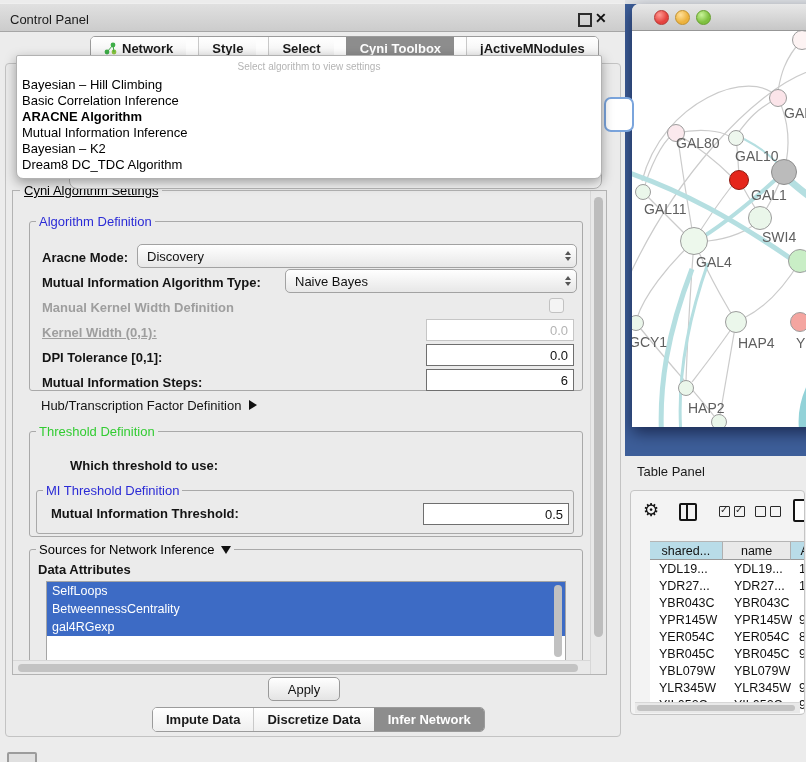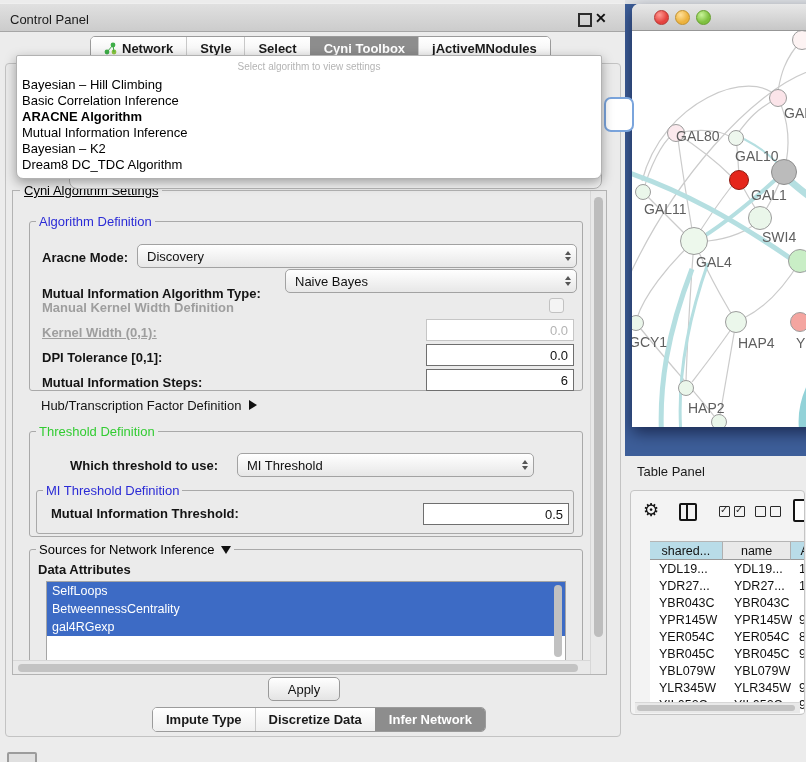--- a/index.html
+++ b/index.html
@@ -23,21 +23,21 @@
   #cp-body{left:5px;top:63px;width:614px;height:672px;background:#ebebeb;
     border:1px solid #c3c3c3;border-radius:4px;}
 
   
   .seg{display:flex;background:#fdfdfd;border:1px solid #9b9b9b;border-radius:5px;
     overflow:hidden;font-size:13px;font-weight:bold;color:#1a1a1a;height:23px;align-items:stretch;}
   .seg-item{display:flex;align-items:center;gap:5px;padding:0 13px;border-left:1px solid #c9c9c9;
     background:linear-gradient(#ffffff,#efefef);white-space:nowrap;}
   .seg-item:first-child{border-left:none;}
   .seg-item.selected{background:#8d8d8d;color:#ffffff;border-left-color:#8d8d8d;}
-  #top-tabs{left:90px;top:36px;z-index:6;}
+  #top-tabs{left:90px;top:36px;z-index:6;gap:12px;}
   #bottom-tabs{left:152px;top:707px;}
 
   
   #combo-sliver{left:69px;top:150px;width:531px;height:37px;background:#f6f6f6;
     border:1px solid #b6b6b6;border-radius:8px;z-index:4;}
   #focus-sliver{left:604px;top:97px;width:26px;height:31px;background:#ffffff;
     border:2px solid #7aa4dc;border-radius:7px;z-index:4;}
 
   
   #algo-popup{left:16px;top:55px;width:584px;background:#ffffff;
@@ -198,21 +198,21 @@
 
       <span class="lbl" style="left:12px;top:28px;">Aracne Mode:</span>
       <div class="combo" style="left:107px;top:22px;width:429px;">
         <span>Discovery</span>
         <span class="arrows">
             <span class="tri-up"></span>
             <span class="tri-dn"></span>
           </span>
       </div>
 
-      <span class="lbl" style="left:12px;top:64px;">Mutual Information Algorithm Type:</span>
+      <span class="lbl" style="left:12px;top:53px;">Mutual Information Algorithm Type:</span>
       <div class="combo" style="left:255px;top:47px;width:281px;">
         <span>Naive Bayes</span>
         <span class="arrows">
             <span class="tri-up"></span>
             <span class="tri-dn"></span>
           </span>
       </div>
 
       <span class="lbl dis" style="left:12px;top:78px;">Manual Kernel Width Definition</span>
       <span class="checkbox" style="left:519px;top:76px;"></span>
@@ -228,27 +228,20 @@
     </div>
 
     <span class="lbl" style="left:28px;top:207px;font-weight:normal;">
       <span>Hub/Transcription Factor Definition</span><span class="arrow-right"></span>
     </span>
 
     <div class="grp" style="left:16px;top:240px;width:552px;height:104px;">
       <span class="grp-title t-green">Threshold Definition</span>
 
       <span class="lbl" style="left:40px;top:26px;">Which threshold to use:</span>
-      <div class="combo" style="left:207px;top:21px;width:286px;">
-        <span>MI Threshold</span>
-        <span class="arrows">
-            <span class="tri-up"></span>
-            <span class="tri-dn"></span>
-          </span>
-      </div>
 
       <div class="grp" style="left:6px;top:58px;width:536px;height:42px;">
         <span class="grp-title t-blue">MI Threshold Definition</span>
         <span class="lbl" style="left:14px;top:15px;">Mutual Information Threshold:</span>
         <input class="field" style="left: 386px; top: 12px; width: 134px;" value="0.5">
       </div>
     </div>
 
     <div class="grp" style="left:16px;top:358px;width:552px;height:130px;">
       <span class="grp-title" style="background:#ebebeb;">
@@ -271,21 +264,21 @@
     </div>
     <div class="htrack" style="left:0;top:469px;width:577px;height:14px;">
       <div class="hthumb" style="left:5px;top:3px;width:560px;height:8px;"></div>
     </div>
   </div>
 
   <div class="abs" id="apply-btn">Apply</div>
 
   <div class="abs seg" id="bottom-tabs">
       <div class="seg-item">
-        <span>Impute Type</span>
+        <span>Impute Data</span>
       </div>
       <div class="seg-item">
         <span>Discretize Data</span>
       </div>
       <div class="seg-item selected">
         <span>Infer Network</span>
       </div>
     </div>
 
   <div class="abs" id="partial-btn"></div>
@@ -333,21 +326,21 @@
           <path d="M 76,232 C 52,300 44,360 50,415" stroke-width="3"></path>
           <path d="M 112,108 C 135,120 145,130 152,141" stroke-width="2"></path>
         </g>
         <path d="M 196,330 C 172,360 164,392 180,425" fill="none" stroke="#92d2d8" stroke-width="10"></path>
       </svg>
       <div id="net-nodes">
           <div class="net-node" style="left: 160px; top: -1px; height: 20px; width: 20px; background: rgb(253, 243, 243); border: 1.5px solid rgb(156, 156, 156);"></div>
           <div class="net-node" style="left: 137px; top: 58px; height: 18px; width: 18px; background: rgb(251, 228, 233); border: 1.5px solid rgb(156, 156, 156);"></div>
           <div class="net-label" style="left: 152px; top: 74px;">GAL</div>
           <div class="net-node" style="left: 35px; top: 93px; height: 18px; width: 18px; background: rgb(251, 233, 237); border: 1.5px solid rgb(156, 156, 156);"></div>
-          <div class="net-label" style="left: 44px; top: 97px;">GAL80</div>
+          <div class="net-label" style="left: 44px; top: 104px;">GAL80</div>
           <div class="net-node" style="left: 96px; top: 99px; height: 16px; width: 16px; background: rgb(238, 247, 238); border: 1.5px solid rgb(156, 156, 156);"></div>
           <div class="net-label" style="left: 103px; top: 117px;">GAL10</div>
           <div class="net-node" style="left: 97px; top: 139px; height: 20px; width: 20px; background: rgb(229, 38, 27); border: 1.5px solid rgb(142, 26, 16);"></div>
           <div class="net-node" style="left: 139px; top: 128px; height: 26px; width: 26px; background: rgb(187, 187, 187); border: 1.5px solid rgb(141, 141, 141);"></div>
           <div class="net-node" style="left: 116px; top: 175px; height: 24px; width: 24px; background: rgb(234, 246, 234); border: 1.5px solid rgb(156, 156, 156);"></div>
           <div class="net-label" style="left: 119px; top: 156px;">GAL1</div>
           <div class="net-node" style="left: 3px; top: 153px; height: 16px; width: 16px; background: rgb(234, 246, 234); border: 1.5px solid rgb(156, 156, 156);"></div>
           <div class="net-label" style="left: 12px; top: 170px;">GAL11</div>
           <div class="net-node" style="left: 48px; top: 196px; height: 28px; width: 28px; background: rgb(237, 248, 236); border: 1.5px solid rgb(156, 156, 156);"></div>
           <div class="net-label" style="left: 64px; top: 223px;">GAL4</div>

